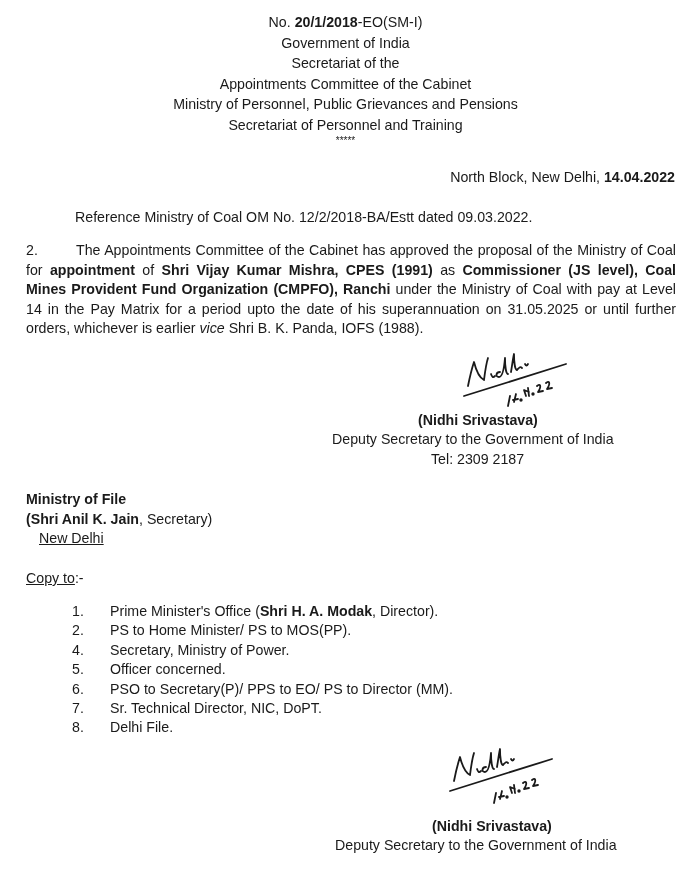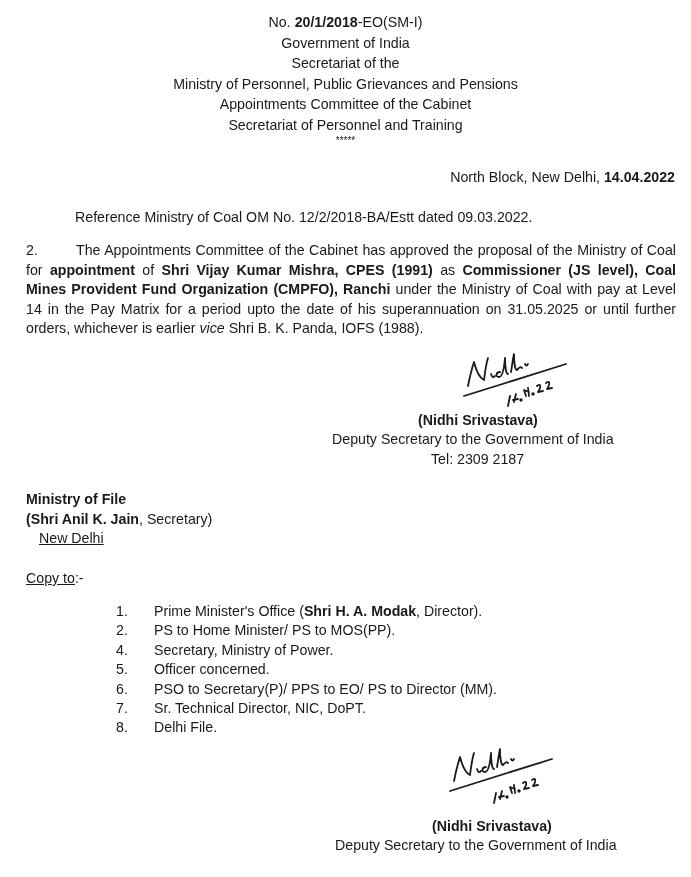--- a/index.html
+++ b/index.html
@@ -56,36 +56,35 @@
     }
     .list {
       position: absolute;
       left: 72px;
       top: 602px;
     }
     .list .item {
       height: 19.4px;
       line-height: 19.4px;
       white-space: nowrap;
-      margin-left: 44px;
     }
     .list .item .n {
       display: inline-block;
       width: 38px;
     }
   </style>
 </head>
 <body>
 
 <div class="center-block">
   <span class="line"><span>No. </span><b>20/1/2018</b><span>-EO(SM-I)</span></span>
   <span class="line">Government of India</span>
   <span class="line">Secretariat of the</span>
+  <span class="line">Appointments Committee of the Cabinet</span>
   <span class="line">Ministry of Personnel, Public Grievances and Pensions</span>
-  <span class="line">Appointments Committee of the Cabinet</span>
   <span class="line">Secretariat of Personnel and Training</span>
   <span class="line stars">*****</span>
 </div>
 
 <div class="abs" style="right:16px; top:167px;">
   <span>North Block, New Delhi, </span><b>14.04.2022</b>
 </div>
 
 <div class="abs" style="left:75px; top:207px;">Reference Ministry of Coal OM No. 12/2/2018-BA/Estt dated 09.03.2022.</div>
 

